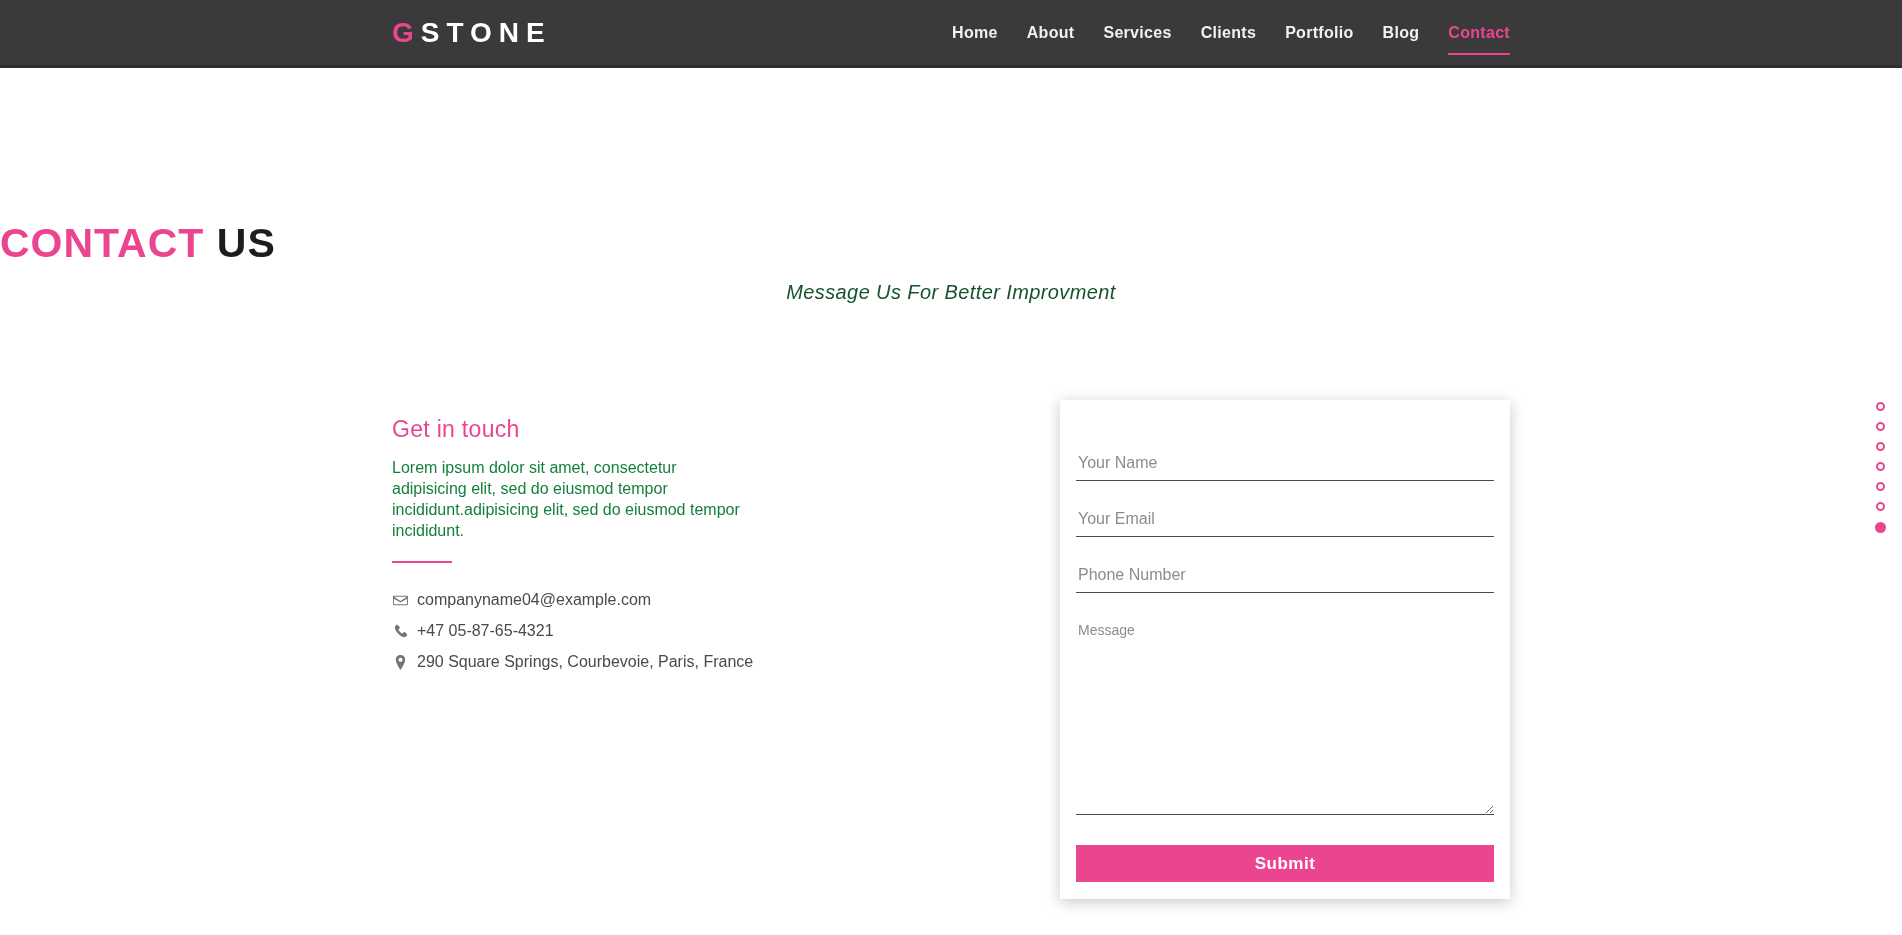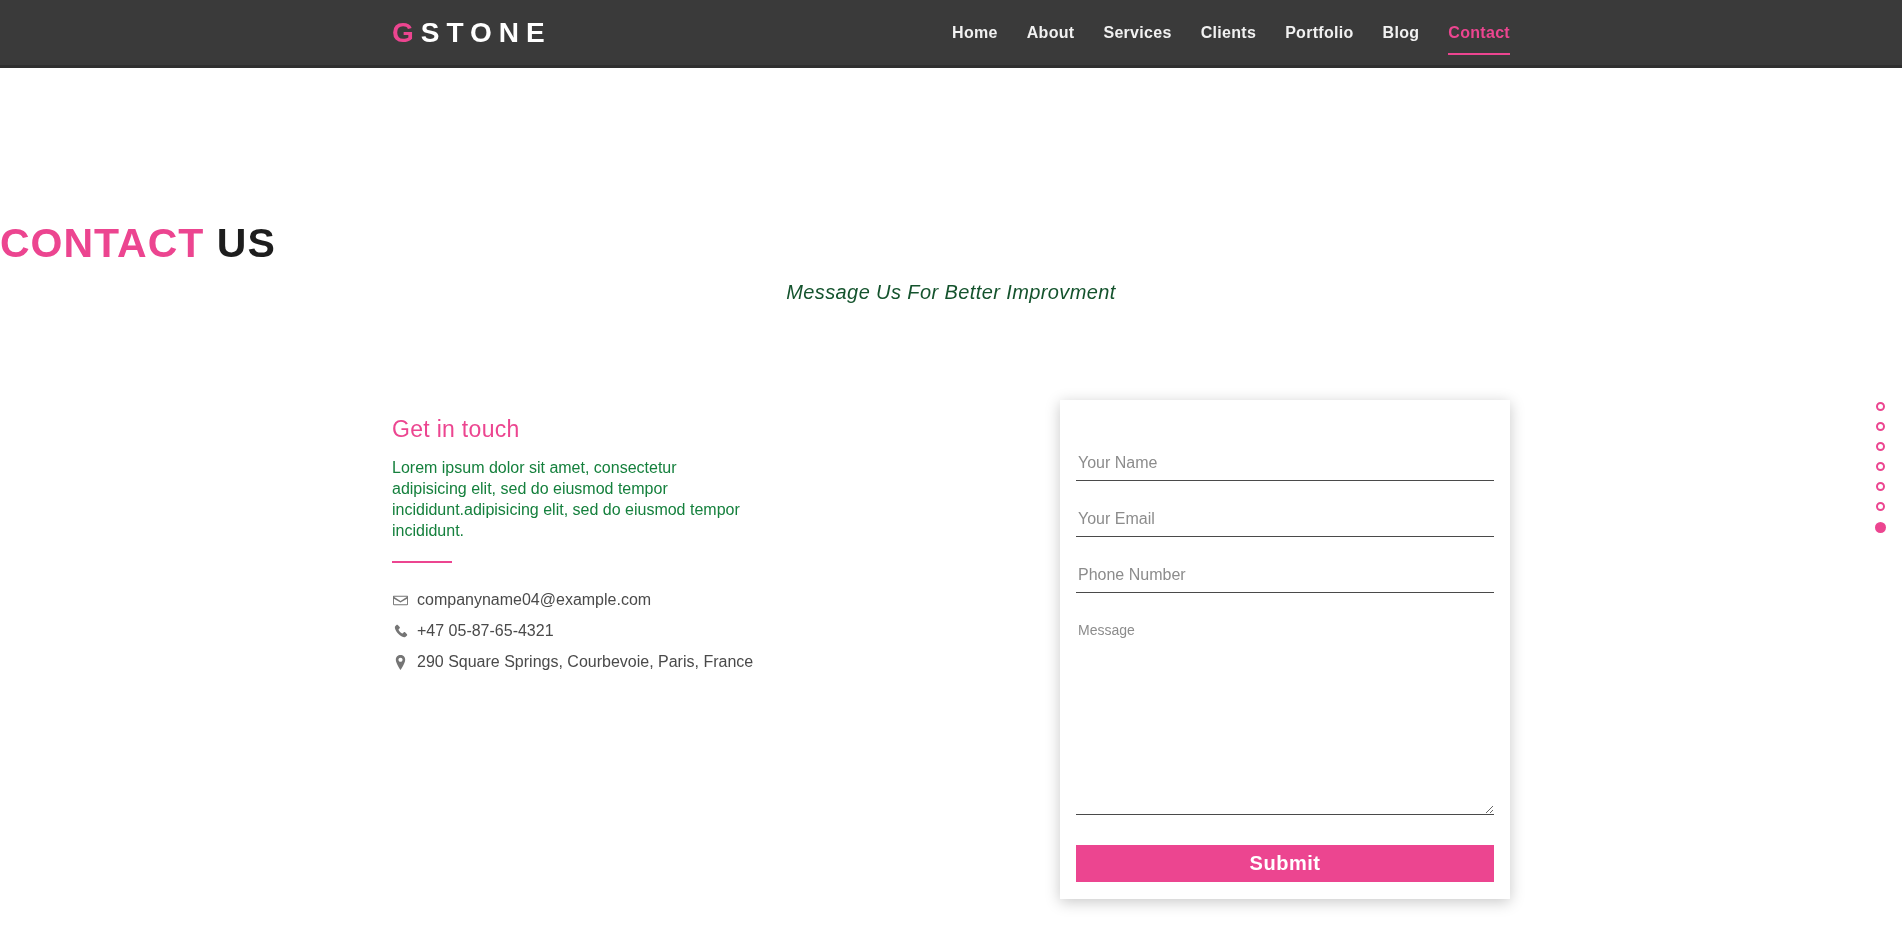--- a/index.html
+++ b/index.html
@@ -153,21 +153,21 @@
     background: transparent;
   }
   .submit-btn {
     display: block;
     width: 100%;
     margin-top: 26px;
     height: 37px;
     background: #EC4590;
     color: #ffffff;
     border: none;
-    font-size: 20px;
+    font-size: 17px;
     font-weight: 600;
     letter-spacing: 0.5px;
     font-family: "Liberation Sans", "DejaVu Sans", sans-serif;
     cursor: pointer;
   }
 
   
   .dot-nav {
     position: fixed;
     right: 16px;

